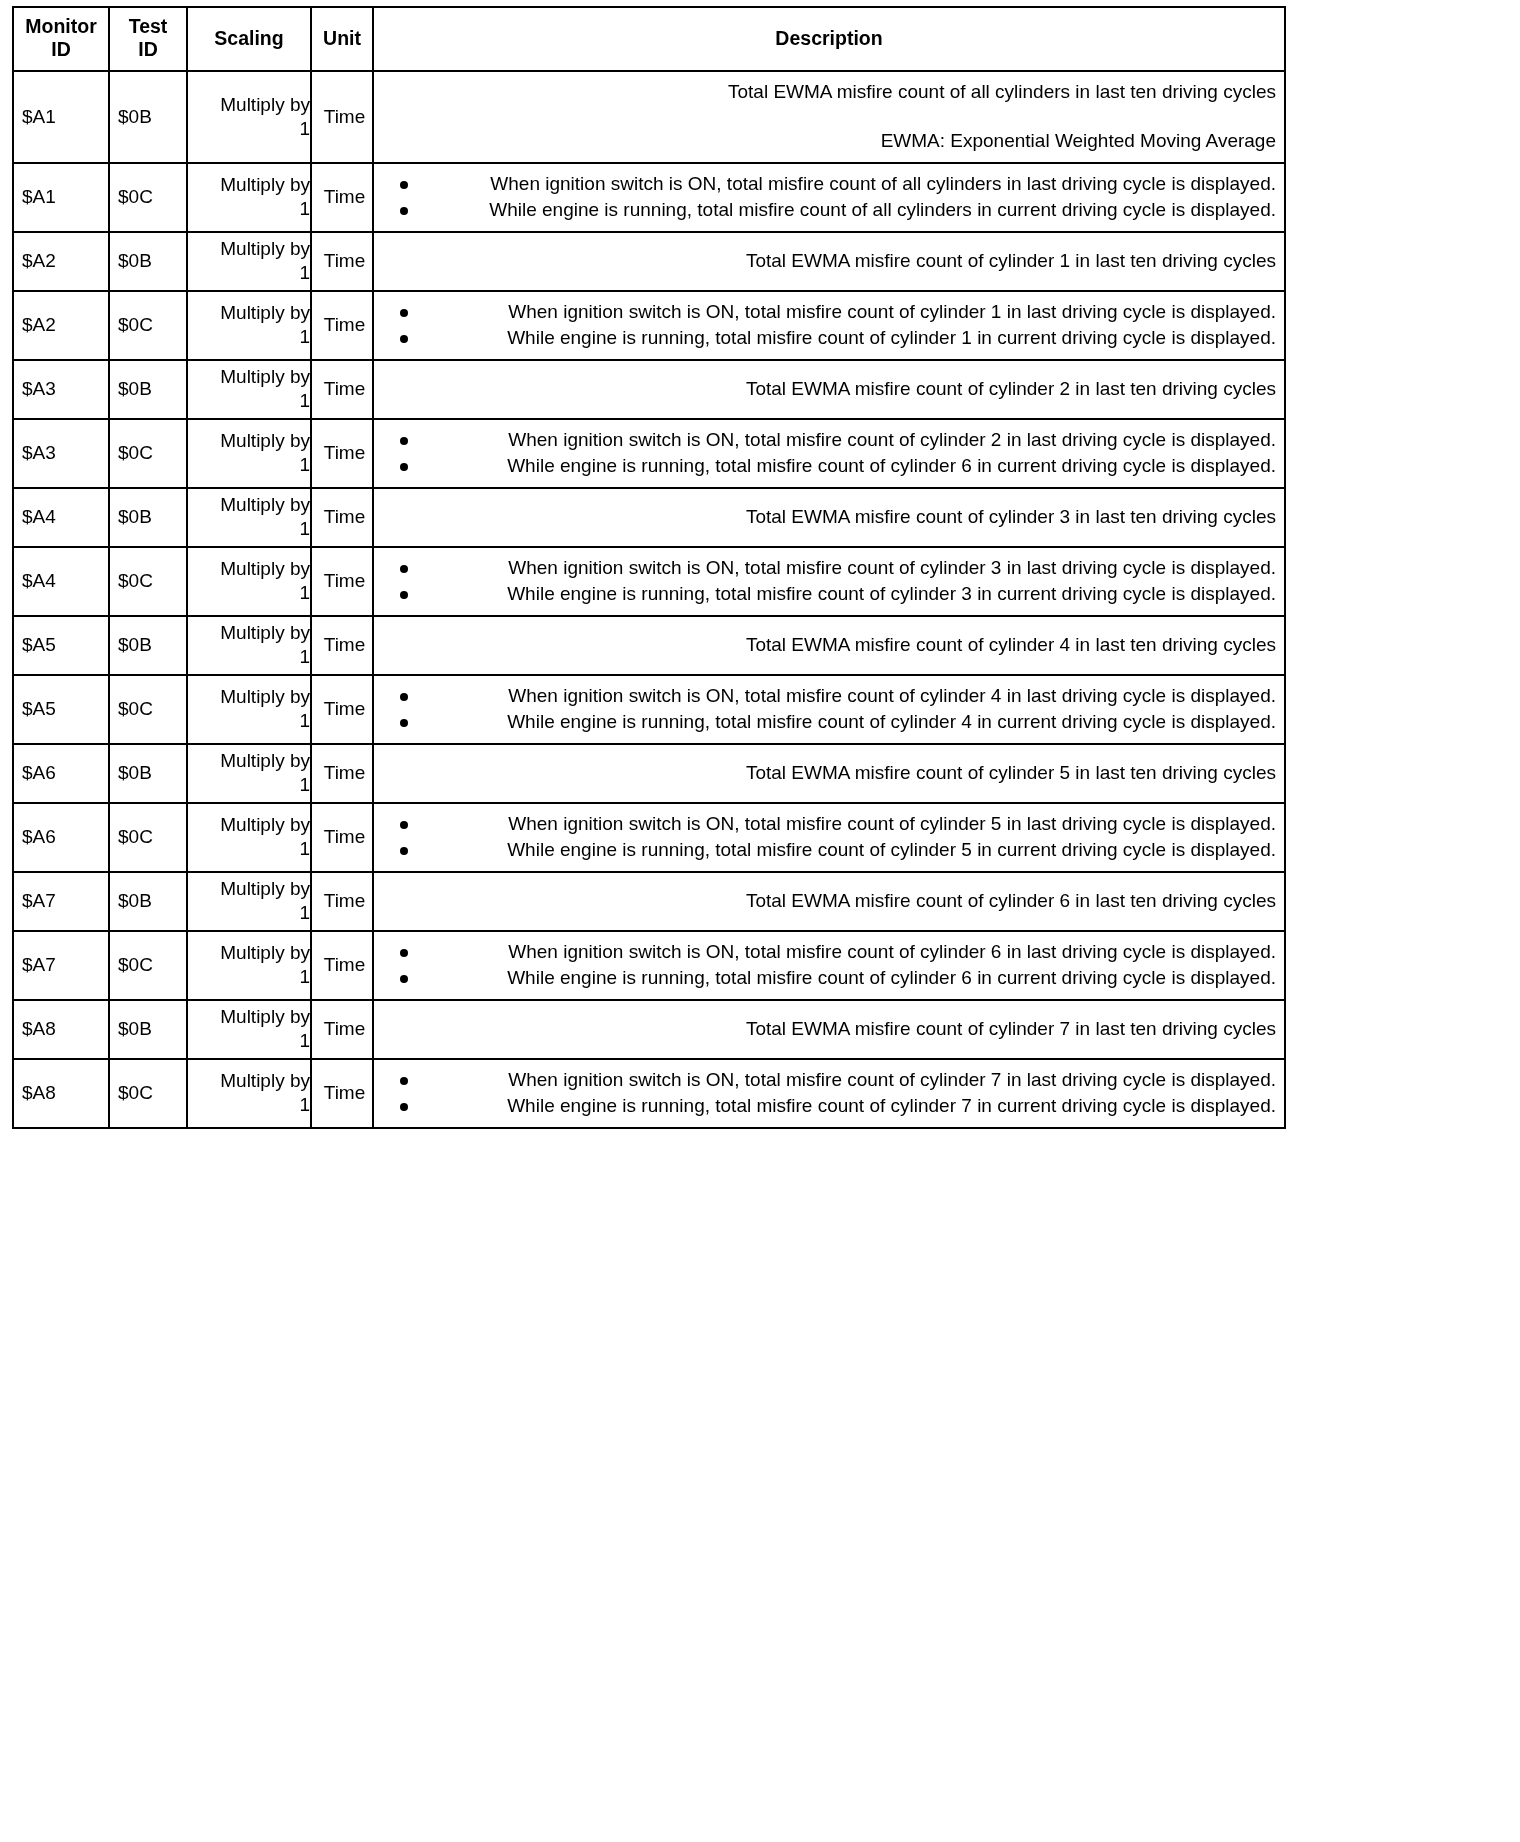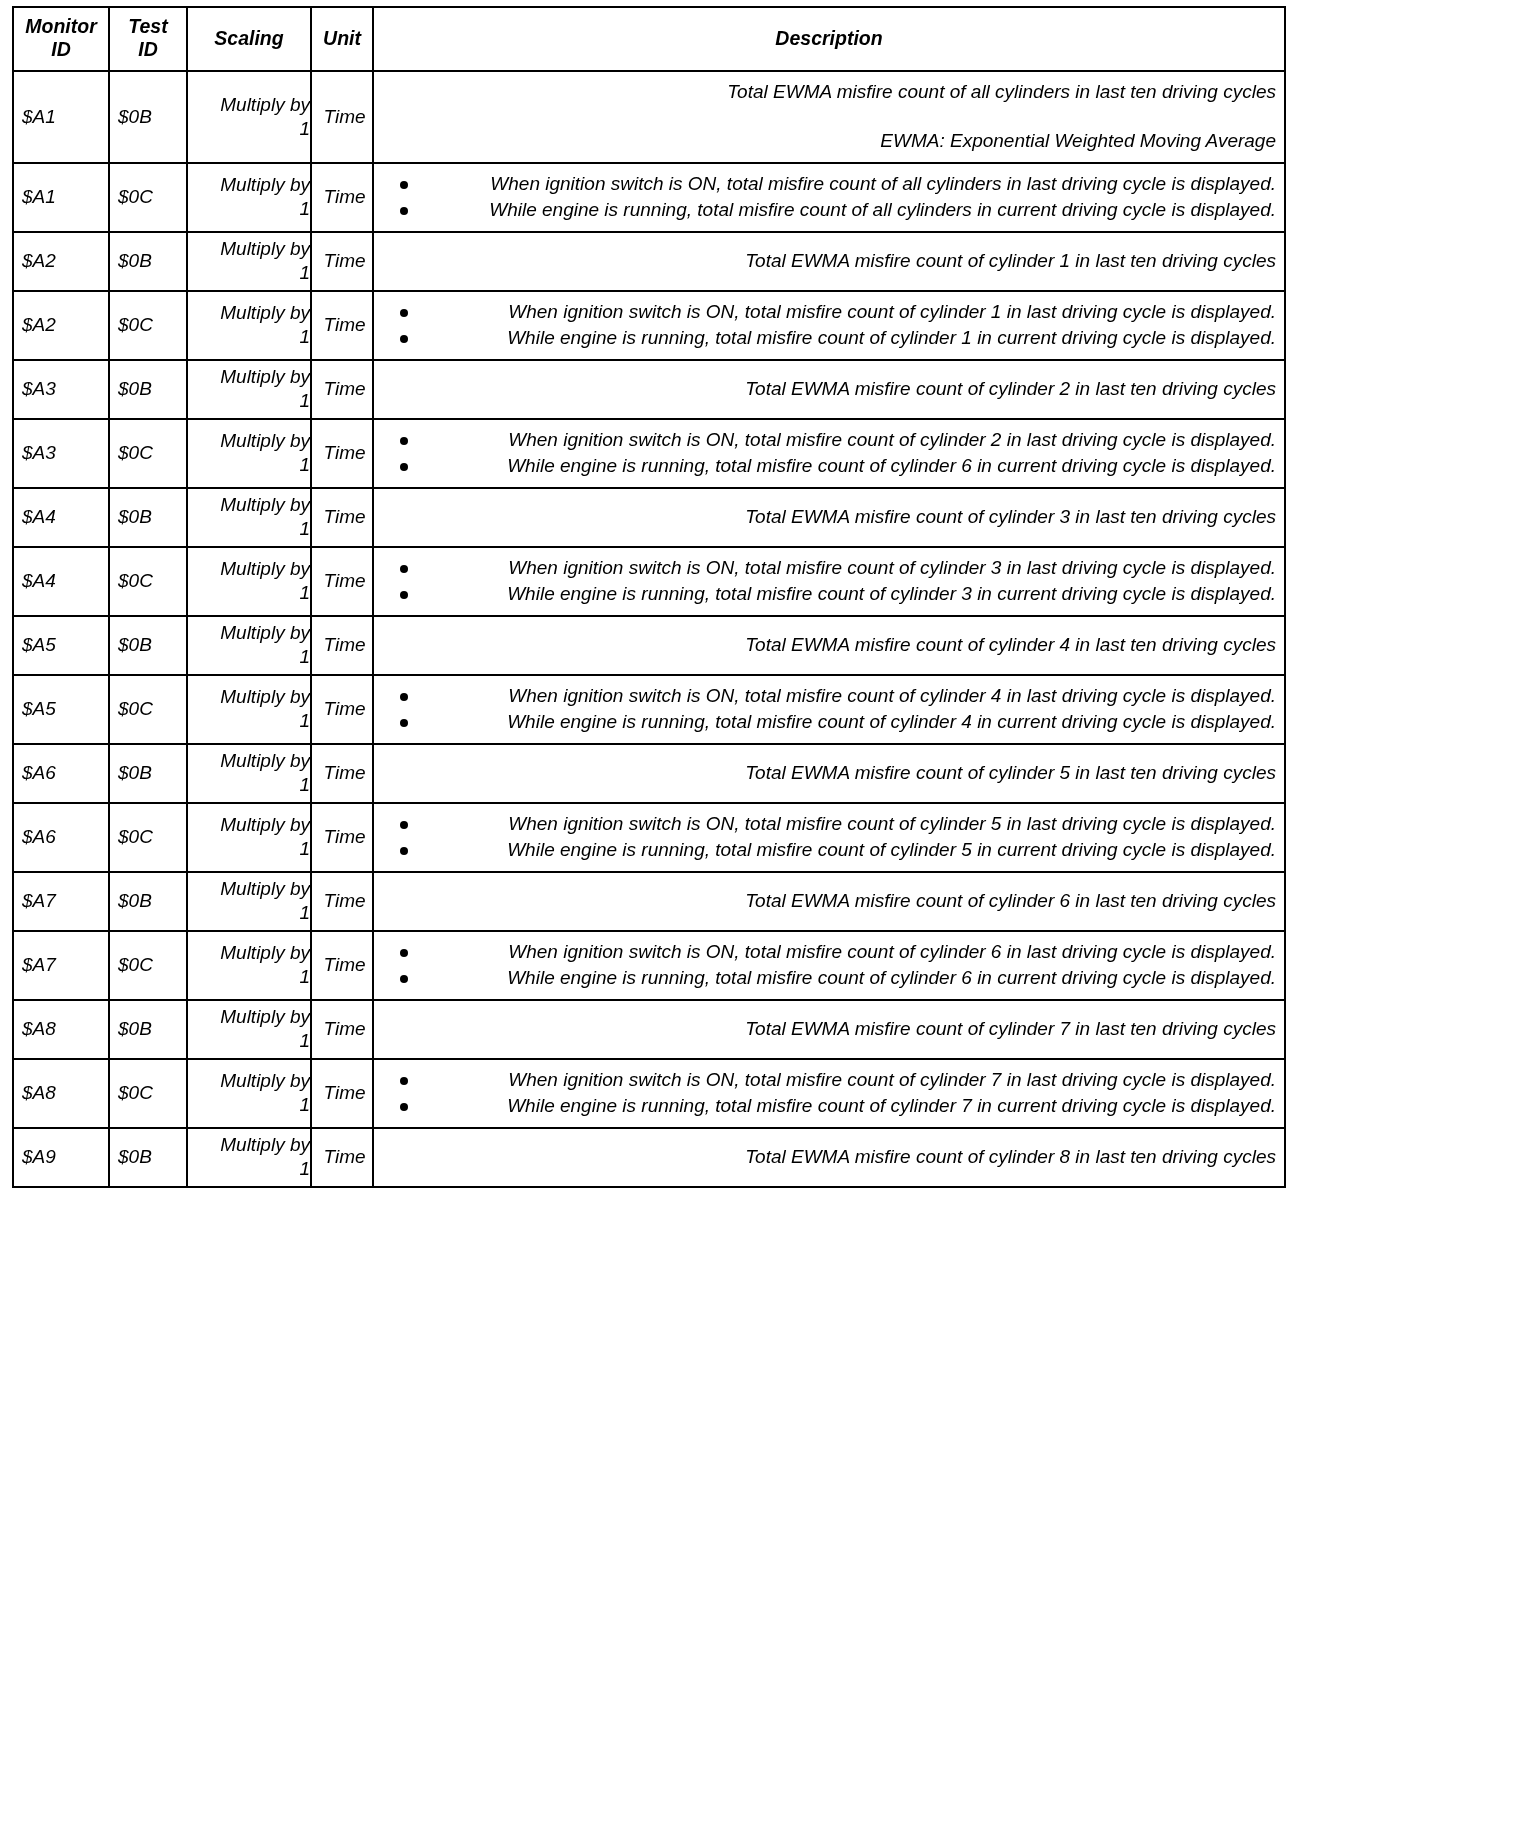--- a/index.html
+++ b/index.html
@@ -9,21 +9,20 @@
   }
   body {
     width: 1520px;
     font-family: "Liberation Sans", sans-serif;
     color: #000000;
   }
   .page {
     width: 1287px;
     box-sizing: border-box;
     padding: 6px 16px 10px 10px;
-    font-style: italic;
   }
   table.spec {
     border-collapse: collapse;
     width: 1272px;
     margin-left: 2px;
     table-layout: fixed;
   }
   table.spec col.c-monitor { width: 96px; }
   table.spec col.c-test    { width: 78px; }
   table.spec col.c-scaling { width: 124px; }
@@ -282,24 +281,15 @@
           <td class="cell-id">$0C</td>
           <td class="cell-scaling"><span>Multiply by</span><br><span>1</span></td>
           <td class="cell-unit">Time</td>
           <td class="cell-desc">
             <ul class="desc-list">
               <li>When ignition switch is ON, total misfire count of cylinder 7 in last driving cycle is displayed.</li>
               <li>While engine is running, total misfire count of cylinder 7 in current driving cycle is displayed.</li>
             </ul>
           </td>
         </tr>
-        <tr>
-          <td class="cell-id">$A9</td>
-          <td class="cell-id">$0B</td>
-          <td class="cell-scaling"><span>Multiply by</span><br><span>1</span></td>
-          <td class="cell-unit">Time</td>
-          <td class="cell-desc">
-            <p class="desc-para">Total EWMA misfire count of cylinder 8 in last ten driving cycles</p>
-          </td>
-        </tr>
       </tbody>
   </table>
 </div>
 
 </body></html>

